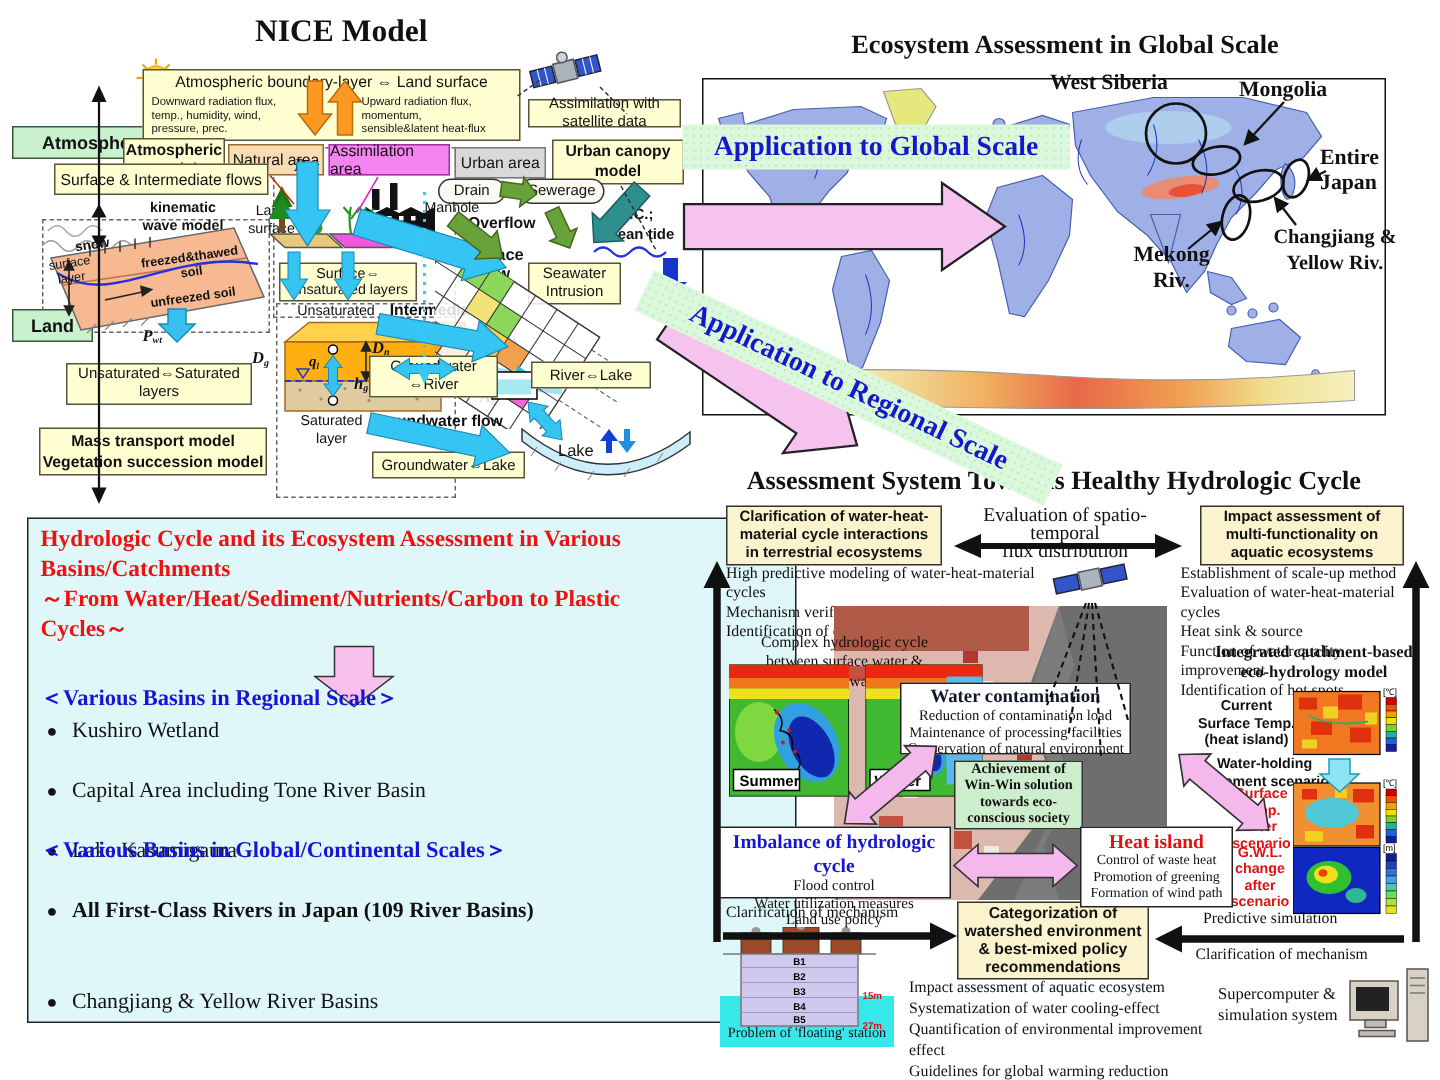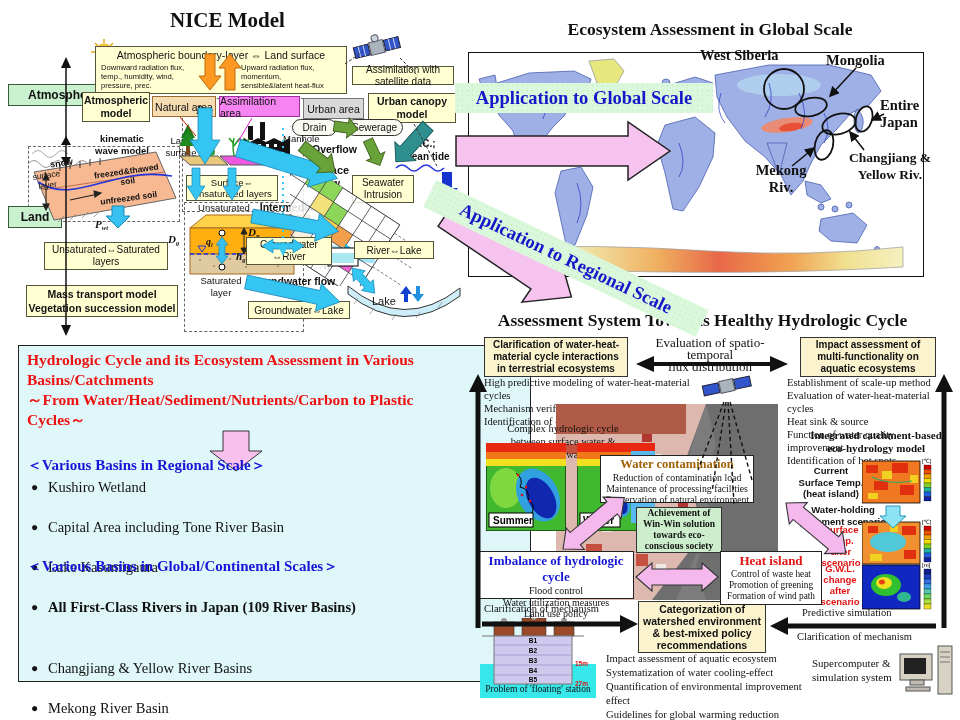--- a/index.html
+++ b/index.html
@@ -15,21 +15,21 @@
   .gb{background:#c9f1ce;border:1px solid #3a5a3a}
   .wb{background:#fff;border:1.6px solid #222}
   .pill{background:#fafaf2;border:1.2px solid #333;border-radius:9px}
   .cc{display:flex;align-items:center;justify-content:center}
   .dash{border:1.2px dashed #666}
   .banner{background:#dcf8dc;background-image:radial-gradient(#b0ecb0 22%,transparent 24%);
           background-size:5px 5px;color:#1518c8;font-weight:700;
           font-family:"Liberation Serif",serif;text-align:center;z-index:6}
   .red{color:#ee1111}
   .blue{color:#1515d5}
-  .gold{color:#a16207}
+  .gold{color:#0f172a}
   .hred{color:#e01212}
   .sub{font-size:0.6em;vertical-align:-0.3em}
   .li{position:relative;padding-left:17px;font-size:14.5px;line-height:20px;
       font-family:"Liberation Serif",serif}
   .li::before{content:"●";position:absolute;left:0;top:0;font-size:12px}
   .pt{line-height:13px;font-size:10.6px;font-family:"Liberation Serif",serif}
   svg{display:block}
   #arrows{position:absolute;left:0;top:0;z-index:5;pointer-events:none}
   .z0{z-index:0}.z1{z-index:1}
 </style>
@@ -94,20 +94,21 @@
   <div class="a yb cc ml c z1" style="left:352px;top:66px;width:102px;height:19px;font-size:10px;line-height:12px">Assimilation with
 satellite data</div>
 
   <div class="a yb cc b ml c z1" style="left:82px;top:92px;width:68px;height:30px;font-size:10.5px;line-height:13px">Atmospheric
 model</div>
   <div class="a cc z1" style="left:152px;top:96px;width:64px;height:21px;font-size:10.5px;background:#f7ddb2;border:1px solid #9a6a30">Natural area</div>
   <div class="a cc z1" style="left:219px;top:96px;width:81px;height:21px;font-size:10.5px;background:#f583f0;border:1px solid #a030a0">Assimilation area</div>
   <div class="a cc z1" style="left:303px;top:98px;width:61px;height:21px;font-size:10.5px;background:#d9d9d9;border:1px solid #777">Urban area</div>
   <div class="a yb cc b ml c z1" style="left:368px;top:93px;width:88px;height:30px;font-size:10.5px;line-height:13px">Urban canopy
 model</div>
+  <div class="a yb cc z1" style="left:36px;top:109px;width:143px;height:21px;font-size:10.5px">Surface &amp; Intermediate flows</div>
 
   <div class="a b ml c z1" style="left:84px;top:133px;width:76px;font-size:9.5px;line-height:12px">kinematic
 wave model</div>
   <div class="a ml c z1" style="left:158px;top:135px;width:46px;font-size:9.5px;line-height:12px">Land
 surface</div>
   <div class="a sf b i z1" style="left:196px;top:103px;font-size:12px">P</div>
 
   <div class="a z1" style="left:178px;top:116px;width:128px;height:56px">
     <svg width="128" height="56" viewBox="0 0 128 56">
       <polygon points="2,40 40,40 50,49 12,49" fill="#e8c87a" stroke="#555"></polygon>
@@ -380,21 +381,20 @@
     <svg class="a" style="left:190px;top:84px" width="54" height="42" viewBox="0 0 54 42">
       <polygon points="14,1 40,1 40,21 53,21 27,41 1,21 14,21" fill="#f8c0ec" stroke="#333"></polygon>
     </svg>
     <div class="a sf b blue" style="left:8px;top:110px;font-size:15px">＜Various Basins in Regional Scale＞</div>
     <div class="a li" style="left:12px;top:131px;width:418px">Kushiro Wetland</div>
     <div class="a li" style="left:12px;top:151px;width:418px">Capital Area including Tone River Basin</div>
     <div class="a li" style="left:12px;top:171px;width:418px">Lake Kasumigaura</div>
     <div class="a li b" style="left:12px;top:191px;width:418px">All First-Class Rivers in Japan (109 River Basins)</div>
     <div class="a sf b blue" style="left:8px;top:211px;font-size:15px">＜Various Basins in Global/Continental Scales＞</div>
     <div class="a li" style="left:12px;top:232px;width:418px">Changjiang &amp; Yellow River Basins</div>
-    <div class="a li" style="left:12px;top:252px;width:418px">Mekong River Basin</div>
 
   </div>
 
   <div class="a cc b ml c" style="left:484px;top:337px;width:144px;height:40px;font-size:10px;line-height:12px;background:#faf3cd;border:1.5px solid #333">Clarification of water-heat-
 material cycle interactions
 in terrestrial ecosystems</div>
   <div class="a sf ml c" style="left:640px;top:337px;width:140px;font-size:13px;line-height:12px">Evaluation of spatio-temporal
 flux distribution</div>
   <div class="a cc b ml c" style="left:800px;top:337px;width:136px;height:40px;font-size:10px;line-height:12px;background:#faf3cd;border:1.5px solid #333">Impact assessment of
 multi-functionality on

